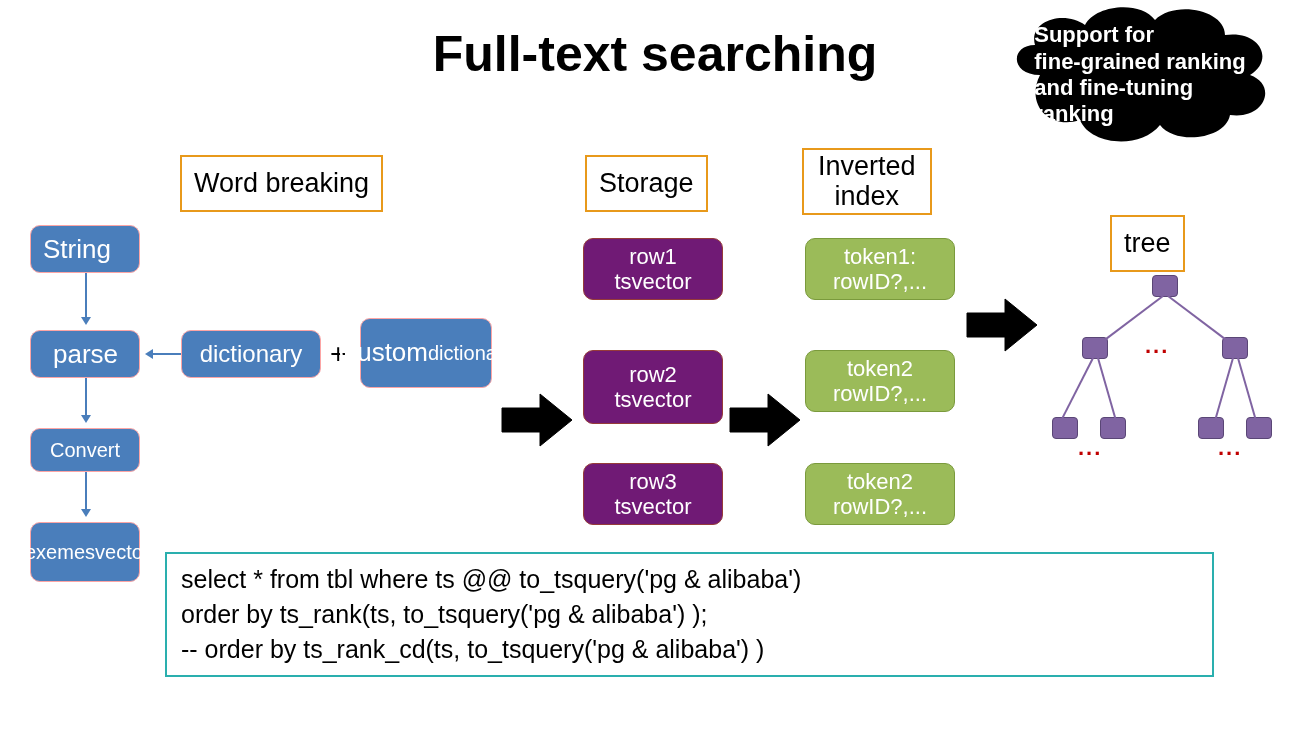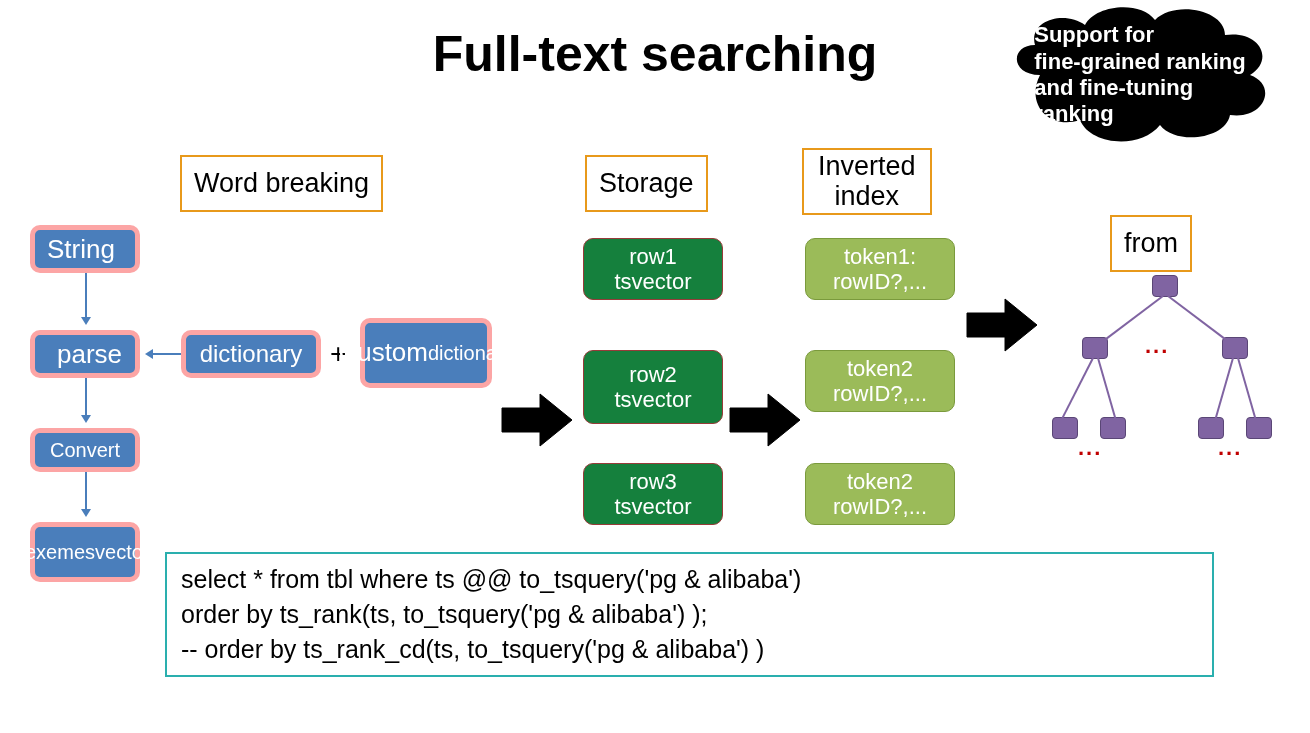--- a/index.html
+++ b/index.html
@@ -31,27 +31,27 @@
   }
   .blue-box {
     position: absolute;
     background: #4A7EBB;
     color: #fff;
     border-radius: 10px;
     display: flex;
     align-items: center;
     justify-content: center;
     font-size: 22px;
-    border: 5px solid #fca5a5;
+    border: 1px solid #fca5a5;
   }
   .blue-box.left { justify-content: flex-start; padding-left: 12px; }
   .blue-multi { flex-direction: row; line-height: 1.15; }
   .red-box {
     position: absolute;
-    background: #15803d;
+    background: #701a75;
     color: #fff;
     border-radius: 10px;
     display: flex;
     flex-direction: column;
     align-items: center;
     justify-content: center;
     font-size: 22px;
     border: 1px solid #963B39;
     line-height: 1.15;
   }
@@ -157,21 +157,21 @@
   <div style="position:relative; white-space:pre-line; padding:0 10px;">Support for
 fine-grained ranking
 and fine-tuning
 ranking</div>
 </div>
 
 <div class="orange-label" style="left:180px; top:155px;">Word breaking</div>
 <div class="orange-label" style="left:585px; top:155px;">Storage</div>
 <div class="orange-label" style="left:802px; top:148px; white-space:pre-line; line-height:1.1; padding:2px 14px;">Inverted
 index</div>
-<div class="orange-label" style="left:1110px; top:215px;">from</div>
+<div class="orange-label" style="left:1110px; top:215px;">tree</div>
 
 <div class="blue-box left" style="left:30px; top:225px; width:110px; height:48px; font-size:26px;">String</div>
 <div class="blue-box left" style="left:30px; top:330px; width:110px; height:48px; font-size:26px;padding-left:22px;">parse</div>
 <div class="blue-box" style="left:30px; top:428px; width:110px; height:44px; font-size:20px;">Convert</div>
 <div class="blue-box blue-multi" style="left:30px; top:522px; width:110px; height:60px; font-size:20px;">
   <span>lexemes</span>
   <span>vector</span>
 </div>
 
 <div class="blue-box" style="left:181px; top:330px; width:140px; height:48px; font-size:24px;">dictionary</div>

